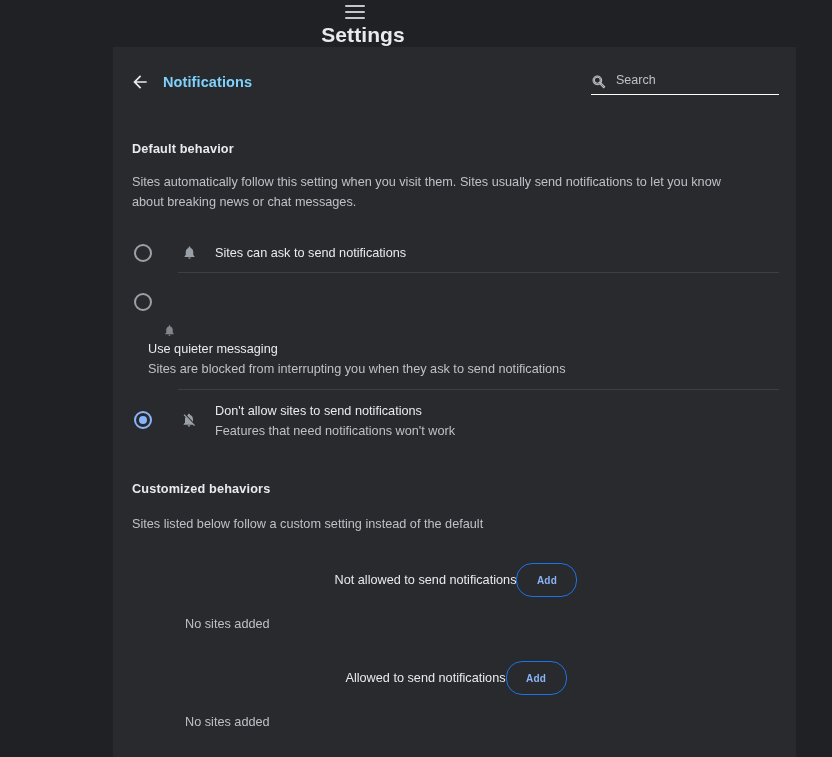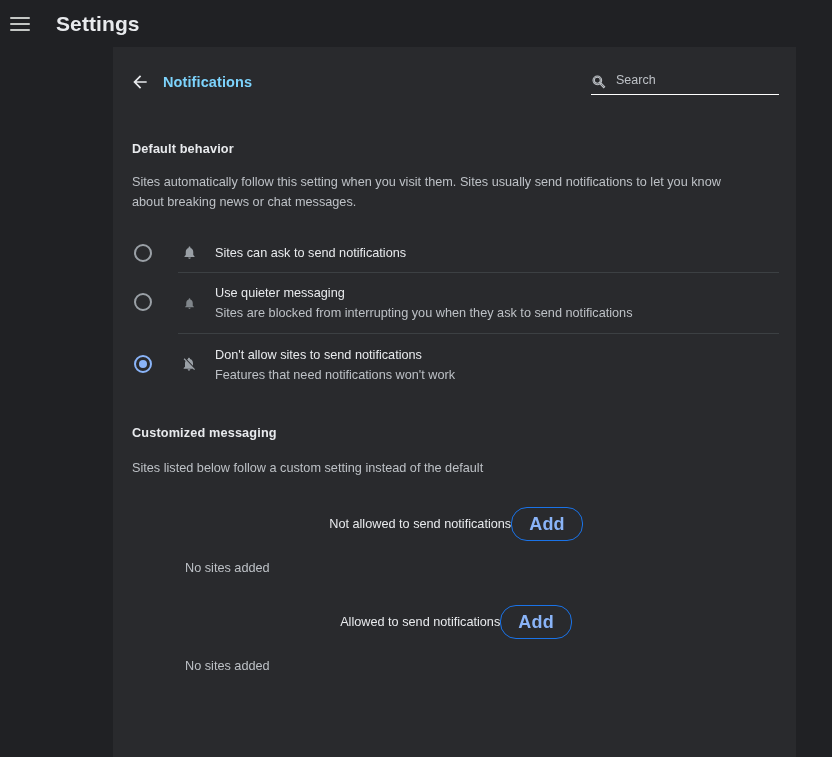--- a/index.html
+++ b/index.html
@@ -18,20 +18,21 @@
   }
 
   
   #topbar {
     position: absolute;
     left: 0; top: 0;
     width: 704px; height: 47px;
     background: #202124;
     display: flex;
     align-items: center;
+    flex-direction: column;
   }
   #hamburger {
     width: 24px; height: 24px;
     margin-left: 10px;
     display: flex;
     flex-direction: column;
     justify-content: center;
     gap: 4px;
     cursor: pointer;
   }
@@ -198,21 +199,21 @@
     color: #bdc1c6;
     line-height: 18px;
     margin-top: 2px;
   }
 
   .row-single { align-items: center; }
   .row-single .radio-texts { margin-top: 0; }
 
   
   #row-ask   { padding: 11px 0 11px 0; align-items: flex-end; }
-  #row-quiet { padding: 11px 0 12px 0; }
+  #row-quiet { padding: 11px 0 12px 0; flex-direction: column; }
   #row-block { padding: 12px 0 12px 0; }
 
   
   #customized { margin-top: 30px; }
   #customized-desc { margin-top: 18px; }
 
   .list-header {
     display: flex;
     align-items: center;
     justify-content: center;
@@ -225,21 +226,21 @@
   }
   .add-button {
     min-width: 61px;
     height: 31px;
     padding: 16px 17px;
     border: 1px solid #1a73e8;
     border-radius: 16px;
     background: transparent;
     color: #8ab4f8;
     font-family: "Liberation Sans", sans-serif;
-    font-size: 18px;
+    font-size: 10px;
     font-weight: bold;
     cursor: pointer;
     display: flex;
     align-items: center;
     justify-content: center;
     letter-spacing: .2px;
   }
   .empty-text {
     margin-top: 20px;
     margin-left: 53px;
@@ -319,21 +320,21 @@
             <path d="M20 18.69L7.84 6.14 5.27 3.49 4 4.76l2.8 2.8v.01c-.52.99-.8 2.16-.8 3.42v5l-2 2v1h13.73l2 2L21 19.72l-1-1.03zM12 22c1.11 0 2-.89 2-2h-4c0 1.11.89 2 2 2zm6-7.32V11c0-3.08-1.64-5.64-4.5-6.32V4c0-.83-.67-1.5-1.5-1.5s-1.5.67-1.5 1.5v.68c-.15.03-.29.08-.42.12-.1.03-.2.07-.3.11h-.01c-.01 0-.01 0-.02.01-.23.09-.46.2-.68.31 0 0-.01 0-.01.01L18 14.68z" fill="#9aa0a6"></path>
           </svg>
         </div>
         <div class="radio-texts">
           <div class="radio-label">Don't allow sites to send notifications</div>
           <div class="radio-sub">Features that need notifications won't work</div>
         </div>
       </div>
     </div>
 
-    <div id="customized" class="section-title">Customized messaging</div>
+    <div id="customized" class="section-title">Customized behaviors</div>
     <div id="customized-desc" class="section-desc">Sites listed below follow a custom setting instead of the default</div>
 
     <div class="list-header">
       <div class="list-header-label">Not allowed to send notifications</div>
       <button class="add-button">Add</button>
     </div>
     <div class="empty-text">No sites added</div>
 
     <div class="list-header" style="margin-top:30px;">
       <div class="list-header-label">Allowed to send notifications</div>

